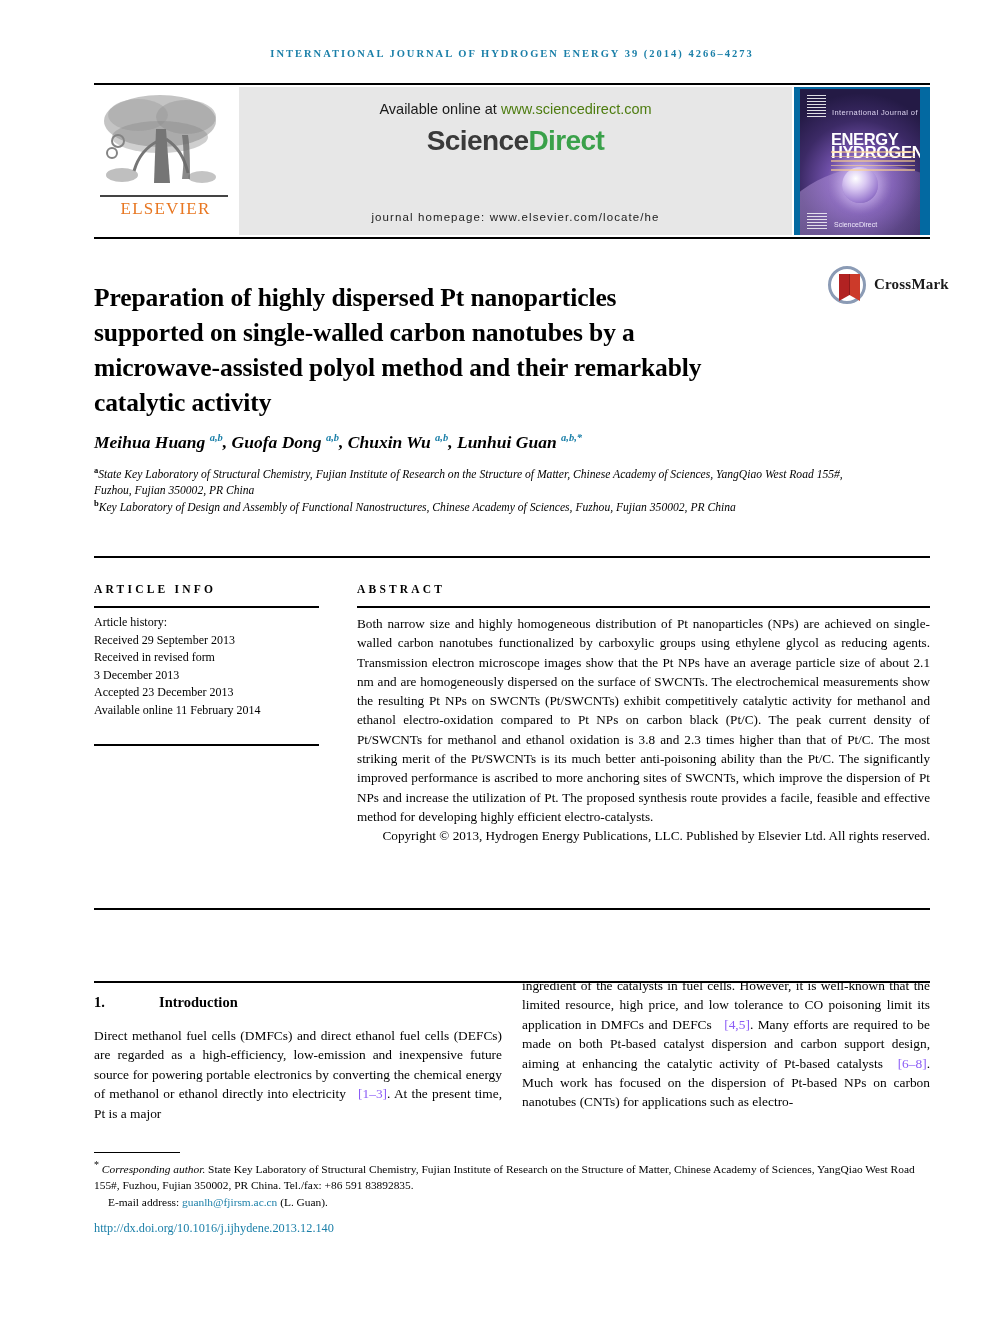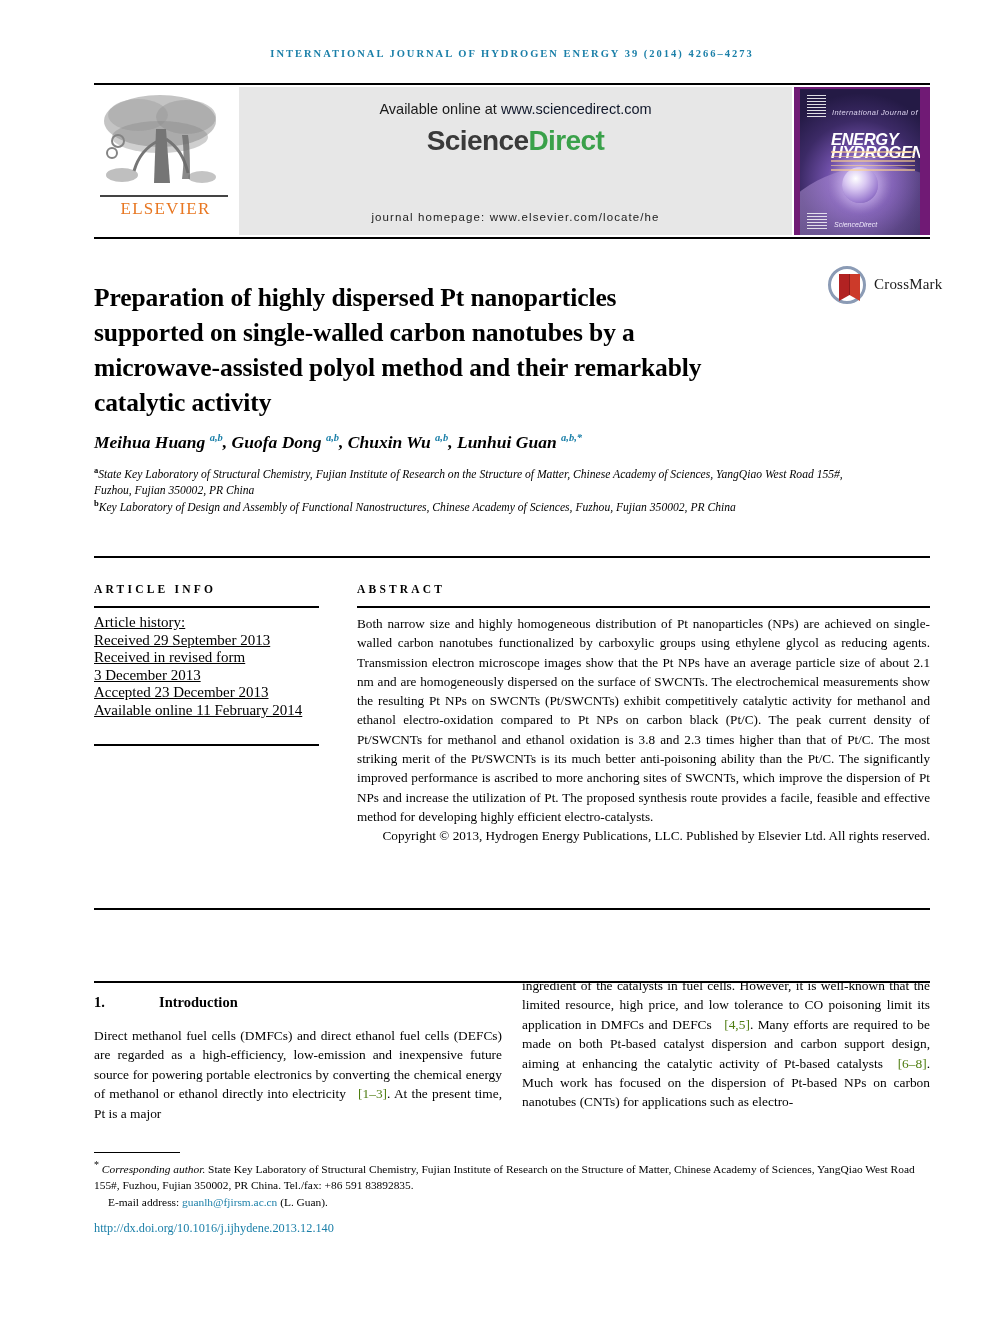--- a/index.html
+++ b/index.html
@@ -103,21 +103,21 @@
   .sd-avail {
     position: absolute;
     left: 0; right: 0;
     top: 14px;
     text-align: center;
     font-family: "Liberation Sans", sans-serif;
     font-size: 14.5px;
     color: #1a1a1a;
   }
   .sd-avail .url {
-    color: #0f172a;
+    color: #4d7c0f;
     margin-top: 8px;
   }
   .sd-logo {
     position: absolute;
     left: 0; right: 0;
     top: 38px;
     text-align: center;
     font-family: "Liberation Sans", sans-serif;
     font-size: 28px;
     font-weight: bold;
@@ -135,22 +135,21 @@
     letter-spacing: 1.1px;
     color: #222;
   }
 
   .cover {
     position: absolute;
     left: 700px;
     top: 2px;
     width: 136px;
     height: 148px;
-    background: #701a75;
-    font-style: italic;
+    background: #0369a1;
   }
   .cover-img {
     position: absolute;
     left: 6px;
     top: 2px;
     width: 120px;
     height: 146px;
     background:
       radial-gradient(circle at 50% 63%, #d7c6e8 0%, #a98fd0 14%, #6f4fa8 30%, #3c2a66 55%, #241a45 80%),
       linear-gradient(160deg, #3b2a6b 0%, #5a3f96 40%, #2a1d50 100%);
@@ -294,21 +293,21 @@
     height: 27px;
     background: linear-gradient(to right, #b22222 0 48%, #8f1a1a 48% 52%, #cc3a2a 52% 100%);
     clip-path: polygon(0 0, 100% 0, 100% 100%, 50% 78%, 0 100%);
   }
   .cm-text {
     position: absolute;
     left: 46px;
     top: 10px;
     font-family: "Liberation Serif", serif;
     font-size: 15px;
-    font-weight: normal;
+    font-weight: bold;
     color: #1a1a1a;
     letter-spacing: .2px;
   }
 
   
   .authors {
     position: absolute;
     left: 78px;
     top: 432px;
     width: 760px;
@@ -380,23 +379,22 @@
     height: 2px;
     background: #000;
   }
 
   .hist {
     position: absolute;
     left: 78px;
     top: 614px;
     width: 250px;
     font-family: "Liberation Serif", serif;
-    font-size: 15px;
+    font-size: 12px;
     line-height: 17.6px;
-    text-decoration: underline;
   }
   .rule-kw {
     position: absolute;
     left: 78px;
     top: 744px;
     width: 225px;
     height: 2px;
     background: #000;
   }
   .keywords {
@@ -467,21 +465,21 @@
   }
   .body-left {
     left: 78px;
     top: 1026px;
   }
   .body-right {
     left: 506px;
     top: 976px;
   }
   .body-col p { margin: 0; }
-  .ref { color: #4d7c0f; padding-left: 8px; }
+  .ref { color: #8b5cf6; padding-left: 8px; }
 
   
   .fn-rule {
     position: absolute;
     left: 78px;
     top: 1152px;
     width: 86px;
     height: 1px;
     background: #000;
   }

